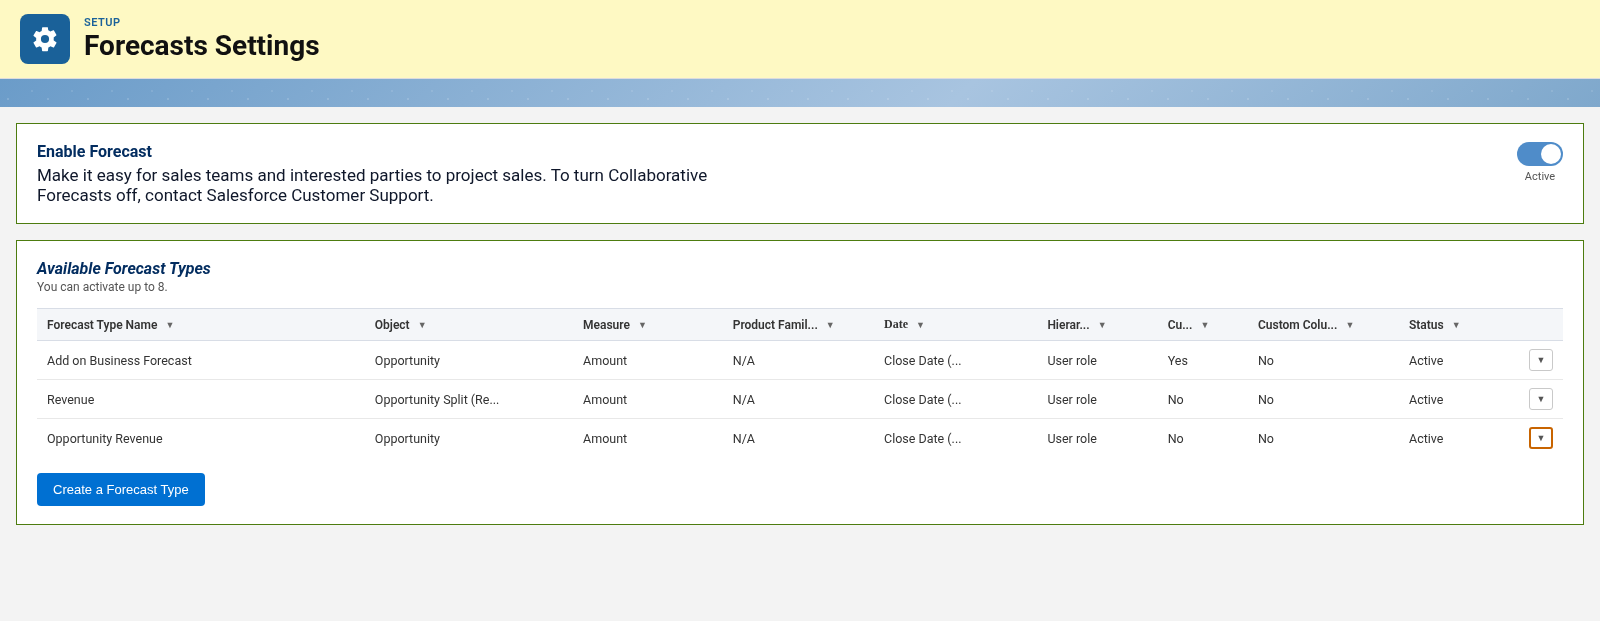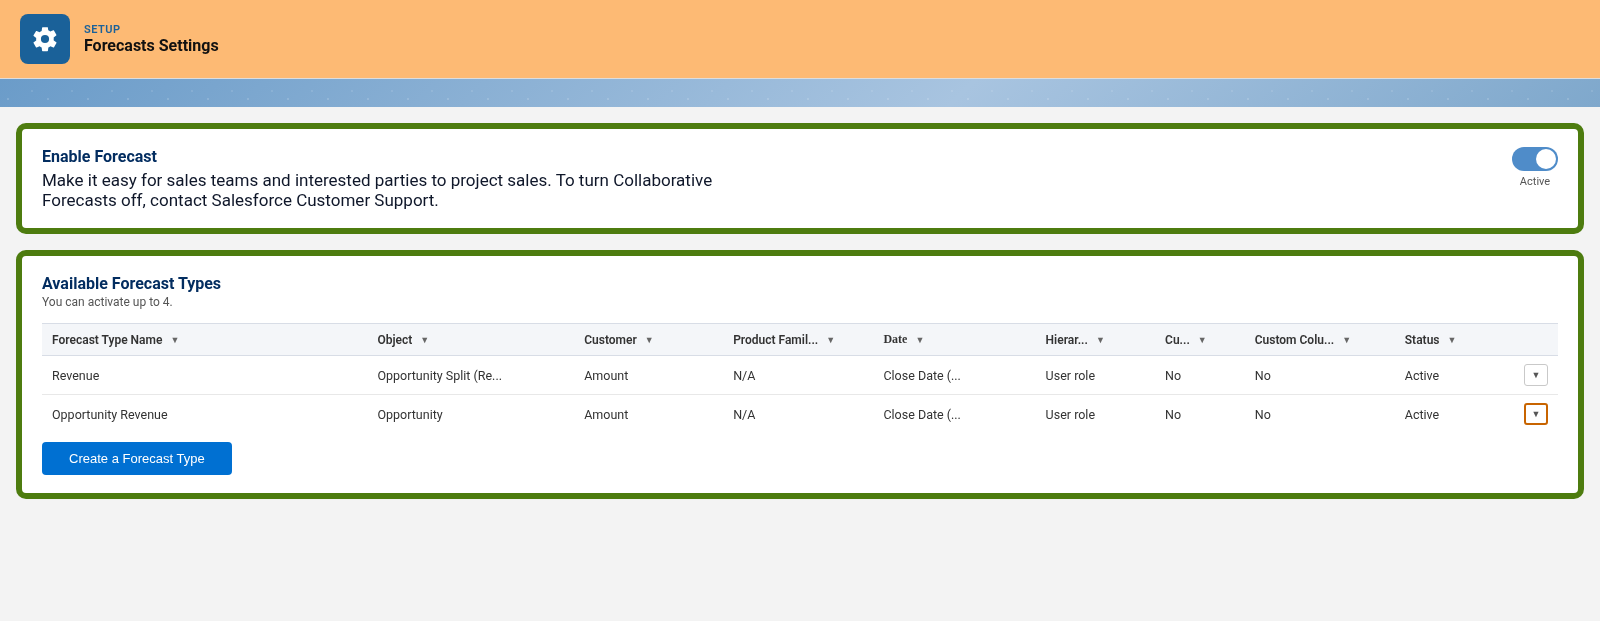--- a/index.html
+++ b/index.html
@@ -5,21 +5,21 @@
     * { box-sizing: border-box; margin: 0; padding: 0; }
     body {
       font-family: -apple-system, BlinkMacSystemFont, 'Segoe UI', Roboto, sans-serif;
       font-size: 13px;
       background: #f3f3f3;
       color: #333;
     }
 
     
     .header {
-      background: #fdba74;
+      background: #fef9c3;
       padding: 14px 20px;
       display: flex;
       align-items: center;
       gap: 14px;
       border-bottom: 1px solid #ddd;
     }
     .header-icon {
       background: #1a6199;
       width: 50px;
       height: 50px;
@@ -35,21 +35,21 @@
       fill: white;
     }
     .header-text .setup-label {
       color: #1a6199;
       font-size: 11px;
       font-weight: 600;
       text-transform: uppercase;
       letter-spacing: 0.5px;
     }
     .header-text .page-title {
-      font-size: 16px;
+      font-size: 28px;
       font-weight: 700;
       color: #111;
     }
 
     
     .blue-banner {
       background: linear-gradient(135deg, #6b9cc9 0%, #8ab0d4 30%, #a8c4e0 60%, #7fa8cc 100%);
       height: 28px;
       position: relative;
       overflow: hidden;
@@ -67,22 +67,22 @@
     .main-content {
       padding: 16px;
       display: flex;
       flex-direction: column;
       gap: 16px;
     }
 
     
     .card {
       background: white;
-      border: 6px solid #4d7c0f;
-      border-radius: 10px;
+      border: 1px solid #4d7c0f;
+      border-radius: 0;
       padding: 18px 20px;
     }
 
     
     .enable-forecast-card {
       display: flex;
       align-items: flex-start;
       justify-content: space-between;
     }
     .enable-forecast-text h2 {
@@ -140,20 +140,21 @@
       font-size: 11px;
       color: #555;
     }
 
     
     .forecast-types-card h2 {
       font-size: 16px;
       font-weight: 700;
       color: #032d60;
       margin-bottom: 2px;
+      font-style: italic;
     }
     .forecast-types-card .subtitle {
       font-size: 12px;
       color: #555;
       margin-bottom: 14px;
     }
 
     
     .forecast-table {
       width: 100%;
@@ -210,25 +211,25 @@
       color: #555;
       font-size: 9px;
     }
 
     
     .create-btn {
       background: #0070d2;
       color: white;
       border: none;
       border-radius: 4px;
-      padding: 9px 27px;
+      padding: 9px 16px;
       font-size: 13px;
       font-weight: 500;
       cursor: pointer;
-      margin-top: 9px;
+      margin-top: 16px;
     }
 
     
     .col-name { width: 22%; }
     .col-object { width: 14%; }
     .col-measure { width: 10%; }
     .col-product { width: 10%; }
     .col-date { width: 11%; font-family: Liberation Serif, serif; }
     .col-hier { width: 8%; }
     .col-cu { width: 6%; }
@@ -263,40 +264,40 @@
     <div class="toggle-container">
       <div class="toggle active">
         <span class="toggle-check">✓</span>
       </div>
       <span class="toggle-label">Active</span>
     </div>
   </div>
 
   <div class="card forecast-types-card">
     <h2>Available Forecast Types</h2>
-    <p class="subtitle">You can activate up to 4.</p>
+    <p class="subtitle">You can activate up to 8.</p>
 
     <table class="forecast-table">
       <thead>
         <tr>
           <th class="col-name">
             <div class="th-inner">
               <span>Forecast Type Name</span>
               <span class="sort-icon">▼</span>
             </div>
           </th>
           <th class="col-object">
             <div class="th-inner">
               <span>Object</span>
               <span class="sort-icon">▼</span>
             </div>
           </th>
           <th class="col-measure">
             <div class="th-inner">
-              <span>Customer</span>
+              <span>Measure</span>
               <span class="sort-icon">▼</span>
             </div>
           </th>
           <th class="col-product">
             <div class="th-inner">
               <span>Product Famil...</span>
               <span class="sort-icon">▼</span>
             </div>
           </th>
           <th class="col-date">
@@ -327,20 +328,36 @@
             <div class="th-inner">
               <span>Status</span>
               <span class="sort-icon">▼</span>
             </div>
           </th>
           <th class="col-action"></th>
         </tr>
       </thead>
       <tbody id="forecast-table-body">
 
+      <tr>
+            <td>Add on Business Forecast</td>
+            <td>Opportunity</td>
+            <td>Amount</td>
+            <td>N/A</td>
+            <td>Close Date (...</td>
+            <td>User role</td>
+            <td>Yes</td>
+            <td>No</td>
+            <td>Active</td>
+            <td>
+              <button class="action-btn">
+                <span class="chevron">▼</span>
+              </button>
+            </td>
+          </tr>
           <tr>
             <td>Revenue</td>
             <td>Opportunity Split (Re...</td>
             <td>Amount</td>
             <td>N/A</td>
             <td>Close Date (...</td>
             <td>User role</td>
             <td>No</td>
             <td>No</td>
             <td>Active</td>

